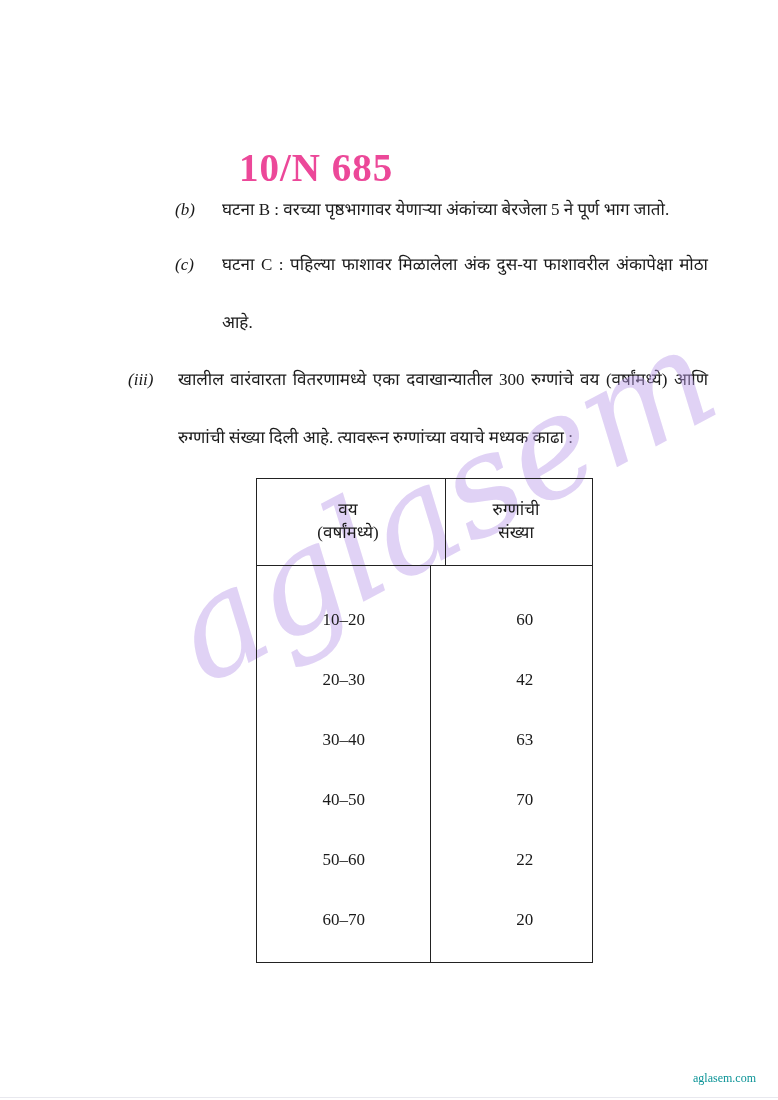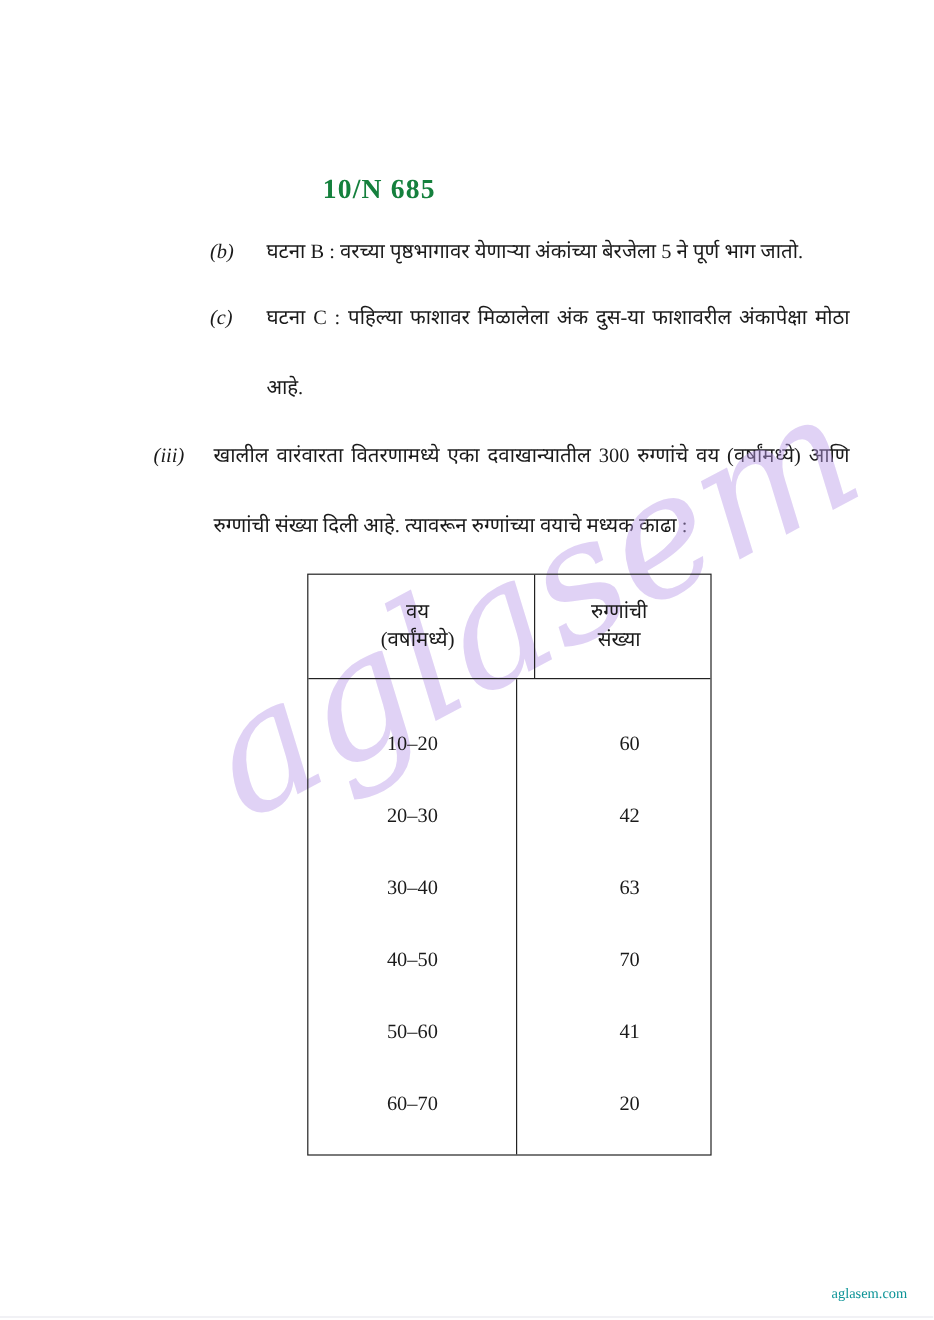--- a/index.html
+++ b/index.html
@@ -15,24 +15,24 @@
     overflow: hidden;
     font-family: "Liberation Serif", "DejaVu Serif", serif;
     color: #1a1a1a;
   }
   .doc-title {
     position: absolute;
     top: 145px;
     left: 0;
     width: 632px;
     text-align: center;
-    font-size: 23px;
+    font-size: 39px;
     font-weight: bold;
     letter-spacing: 1px;
-    color: #15803d;
+    color: #ec4899;
   }
   .para {
     position: absolute;
     font-size: 17px;
     line-height: 1.35;
     color: #1a1a1a;
   }
   .para-label {
     position: absolute;
     font-size: 17px;
@@ -162,21 +162,21 @@
         <div class="dcell">30–40</div>
         <div class="dcell">40–50</div>
         <div class="dcell">50–60</div>
         <div class="dcell">60–70</div>
       </div>
       <div class="col2 dcell-stack">
         <div class="dcell">60</div>
         <div class="dcell">42</div>
         <div class="dcell">63</div>
         <div class="dcell">70</div>
-        <div class="dcell">41</div>
+        <div class="dcell">22</div>
         <div class="dcell">20</div>
       </div>
     </div>
   </div>
 
   <div class="footer-rule"></div>
   <a class="footer-link" href="#">aglasem.com</a>
 
 </div>
 

